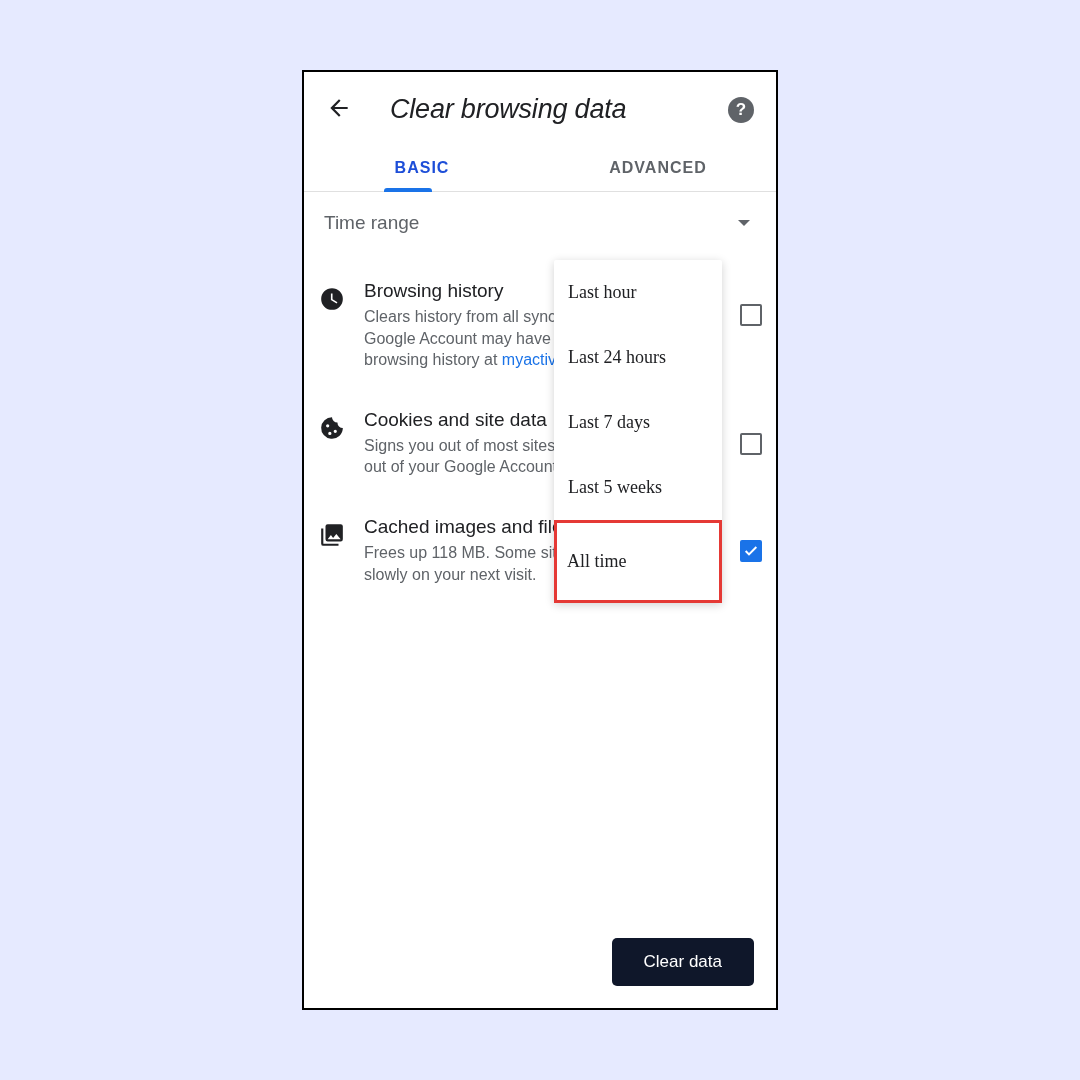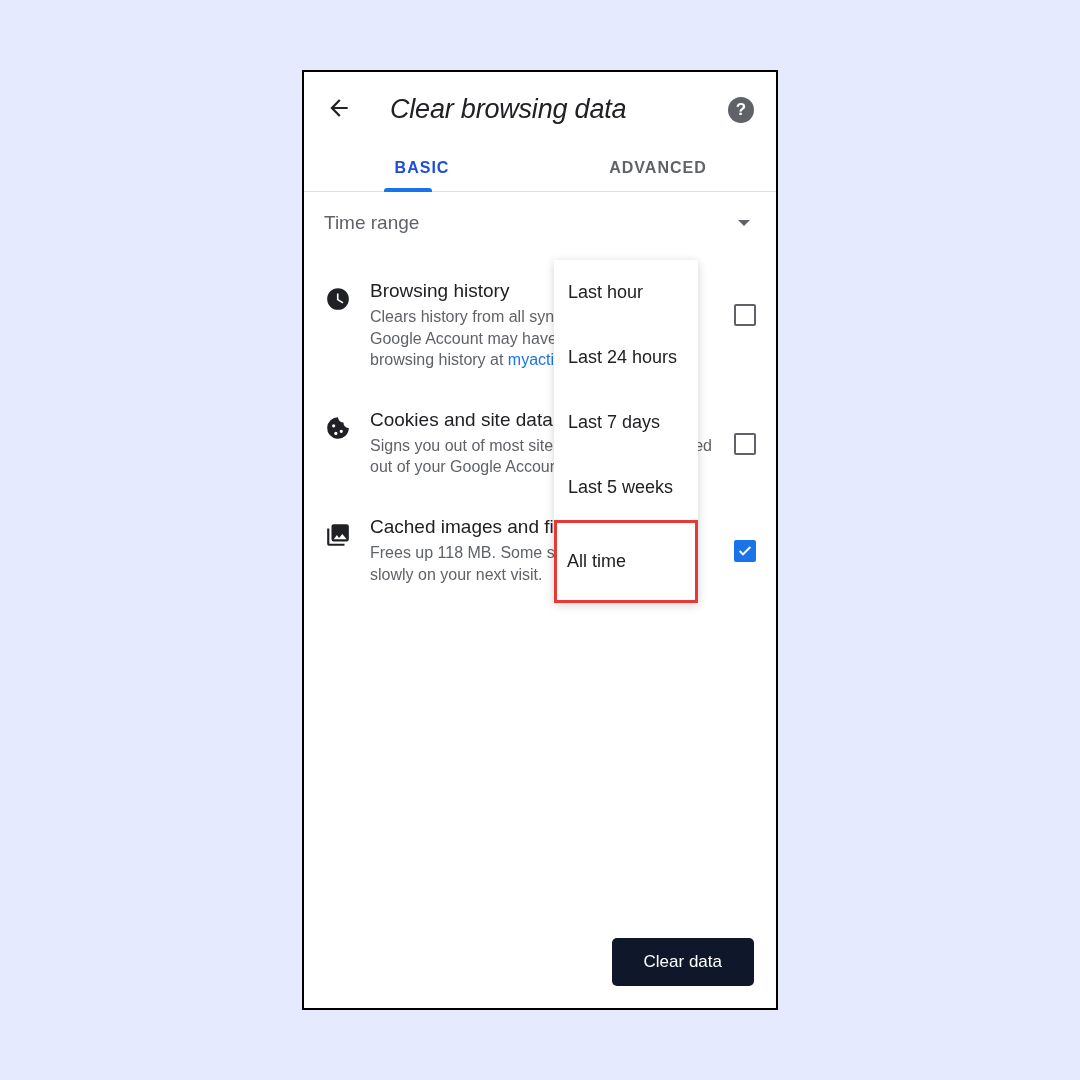--- a/index.html
+++ b/index.html
@@ -84,21 +84,21 @@
     color: #5f6368;
     flex: 1;
   }
   .dropdown-caret {
     width: 0; height: 0;
     border-left: 6px solid transparent;
     border-right: 6px solid transparent;
     border-top: 6px solid #5f6368;
     margin-left: 8px;
   }
-  .list { padding: 0 16px; margin-top: 22px; }
+  .list { padding: 0 10px; margin-top: 22px; }
   .row {
     display: flex;
     align-items: flex-start;
     padding: 14px 4px 24px 4px;
     gap: 18px;
   }
   .row-icon {
     width: 28px; flex: 0 0 28px;
     display: flex; justify-content: center;
     margin-top: 6px;
@@ -132,25 +132,26 @@
     border-radius: 5px;
     font-size: 17px;
     padding: 14px 32px;
     cursor: pointer;
   }
   
   .dropdown {
     position: absolute;
     top: 188px;
     left: 250px;
-    width: 144px;
+    width: 168px;
     background: #fff;
     box-shadow: 0 2px 10px rgba(0,0,0,0.18);
     border-radius: 2px;
     z-index: 10;
+    font-family: Liberation Serif, serif;
   }
   .dropdown-item {
     padding: 20px 12px;
     font-size: 18px;
     color: #202124;
     cursor: pointer;
     border: 2px solid transparent;
   }
   .dropdown-item.highlighted {
     border: 3px solid #e53935;

